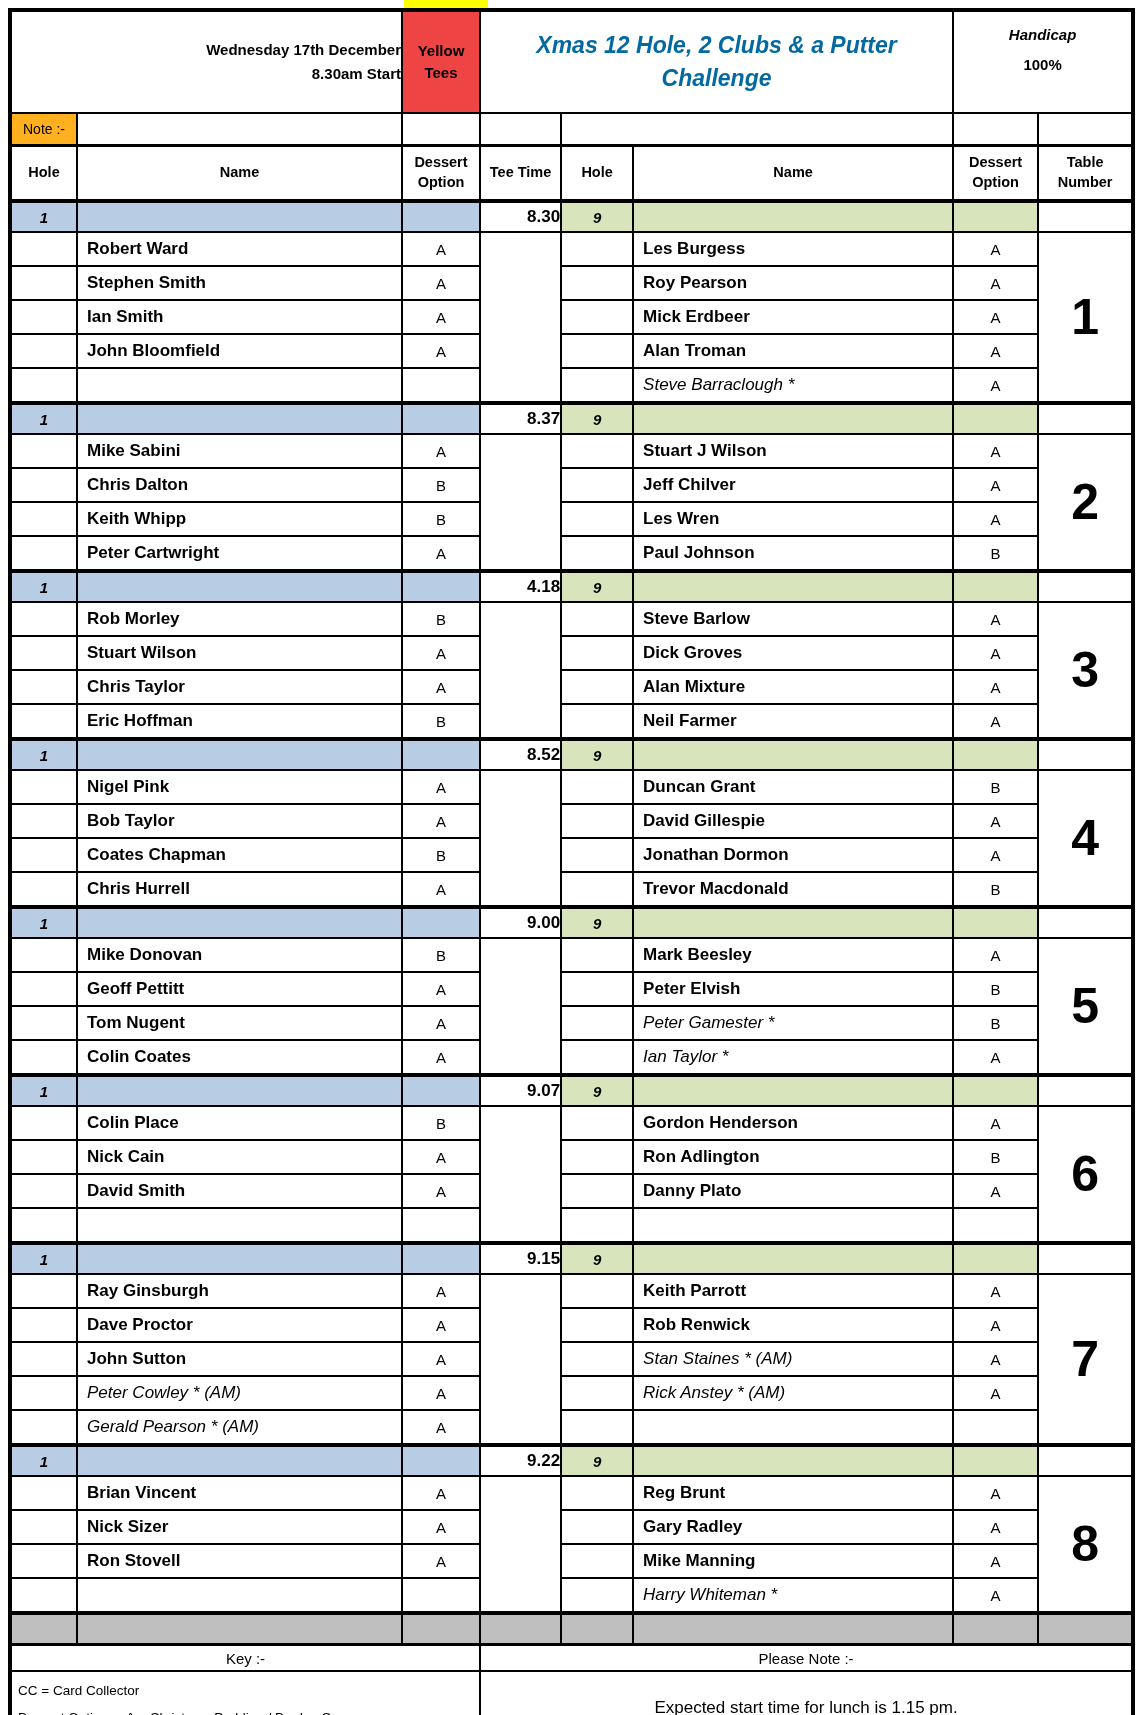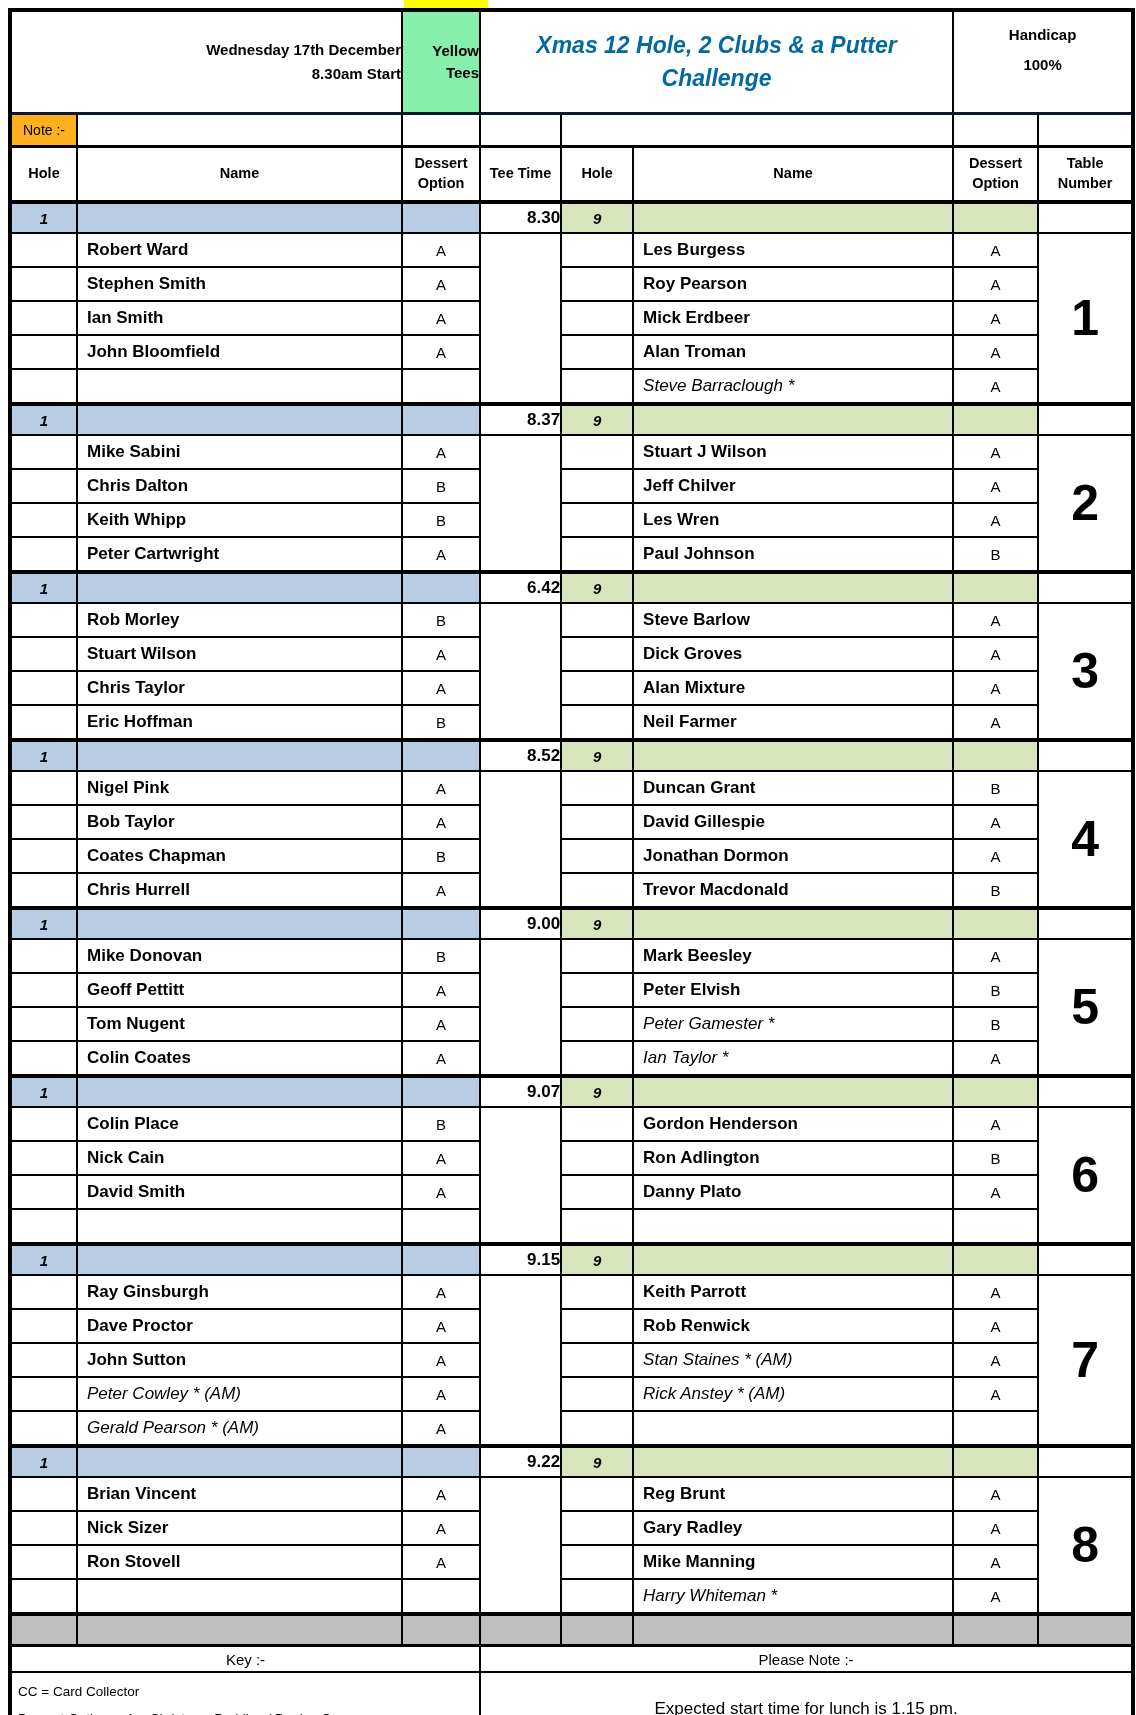--- a/index.html
+++ b/index.html
@@ -5,33 +5,33 @@
   html,body{margin:0;padding:0;background:#fff;}
   body{width:1136px;height:1715px;overflow:hidden;font-family:"Liberation Sans",sans-serif;color:#000;position:relative;}
   .yellow-strip{position:absolute;left:404px;top:0;width:84px;height:10px;background:#FFFF00;}
   table.sheet{position:absolute;left:8px;top:8px;border-collapse:collapse;table-layout:fixed;border:4px solid #000;}
   td{border:2px solid #000;padding:0;vertical-align:middle;overflow:hidden;}
   
   col.c-hole-l{width:67px}col.c-name-l{width:325px}col.c-des-l{width:78px}col.c-tee{width:75px}
   col.c-hole-r{width:72px}col.c-name-r{width:320px}col.c-des-r{width:85px}col.c-table{width:95px}
   
   tr.r-top td{height:100px;}
-  tr.r-note td{height:30px;border-top:3px solid #0f172a;}
+  tr.r-note td{height:30px;border-top:1px solid #0f172a;}
   tr.r-colhdr td{height:52px;border-top:3px solid #000;font-weight:700;font-size:14.5px;text-align:center;line-height:1.35;}
   tr.group-header td{height:28px;border-top:4px solid #000;}
   tr.player td{height:32px;}
   tr.r-gray td{height:28px;border-top:4px solid #000;background:#BFBFBF;}
   tr.r-keyhdr td{height:24px;border-top:3px solid #000;font-size:15px;text-align:center;}
   tr.r-keybody td{height:112px;vertical-align:top;}
   
   .date-cell{font-weight:700;font-size:15px;text-align:right;line-height:24px;}
-  .tees-cell{background:#86efac;font-weight:700;font-size:15px;text-align:right;line-height:22px;}
+  .tees-cell{background:#ef4444;font-weight:700;font-size:15px;text-align:center;line-height:22px;}
   .title-cell{color:#0369a1;font-weight:700;font-style:italic;font-size:23px;text-align:center;line-height:33px;}
   .handicap-cell{font-weight:700;font-size:15px;text-align:center;vertical-align:top;}
-  .handicap-cell .h1{margin-top:14px;}
+  .handicap-cell .h1{margin-top:14px;font-style:italic;}
   .handicap-cell .h2{margin-top:13px;}
   .note-cell{background:#FFB01E;font-size:14px;text-align:center;}
   .blue{background:#B8CCE4;}
   .green{background:#D7E4BC;}
   .holehdr{font-weight:700;font-style:italic;font-size:15px;text-align:center;}
   .tee-time{font-weight:700;font-size:17px;text-align:center;padding-left:46px;}
   .name-cell{font-weight:700;font-size:17px;text-align:left;padding-left:9px;white-space:nowrap;}
   .name-cell.assoc{font-weight:400;font-style:italic;}
   .dessert-cell{font-size:15px;font-weight:400;text-align:center;}
   .tablenum-cell{font-size:50px;font-weight:700;text-align:center;}
@@ -191,21 +191,21 @@
         <td class="name-cell">Peter Cartwright</td>
         <td class="dessert-cell">A</td>
         <td></td>
         <td class="name-cell">Paul Johnson</td>
         <td class="dessert-cell">B</td>
       </tr>
       <tr class="group-header">
         <td class="holehdr blue">1</td>
         <td class="blue"></td>
         <td class="blue"></td>
-        <td class="tee-time">6.42</td>
+        <td class="tee-time">4.18</td>
         <td class="holehdr green">9</td>
         <td class="green"></td>
         <td class="green"></td>
         <td></td>
       </tr>
       <tr class="player">
         <td></td>
         <td class="name-cell">Rob Morley</td>
         <td class="dessert-cell">B</td>
         <td rowspan="4"></td>

